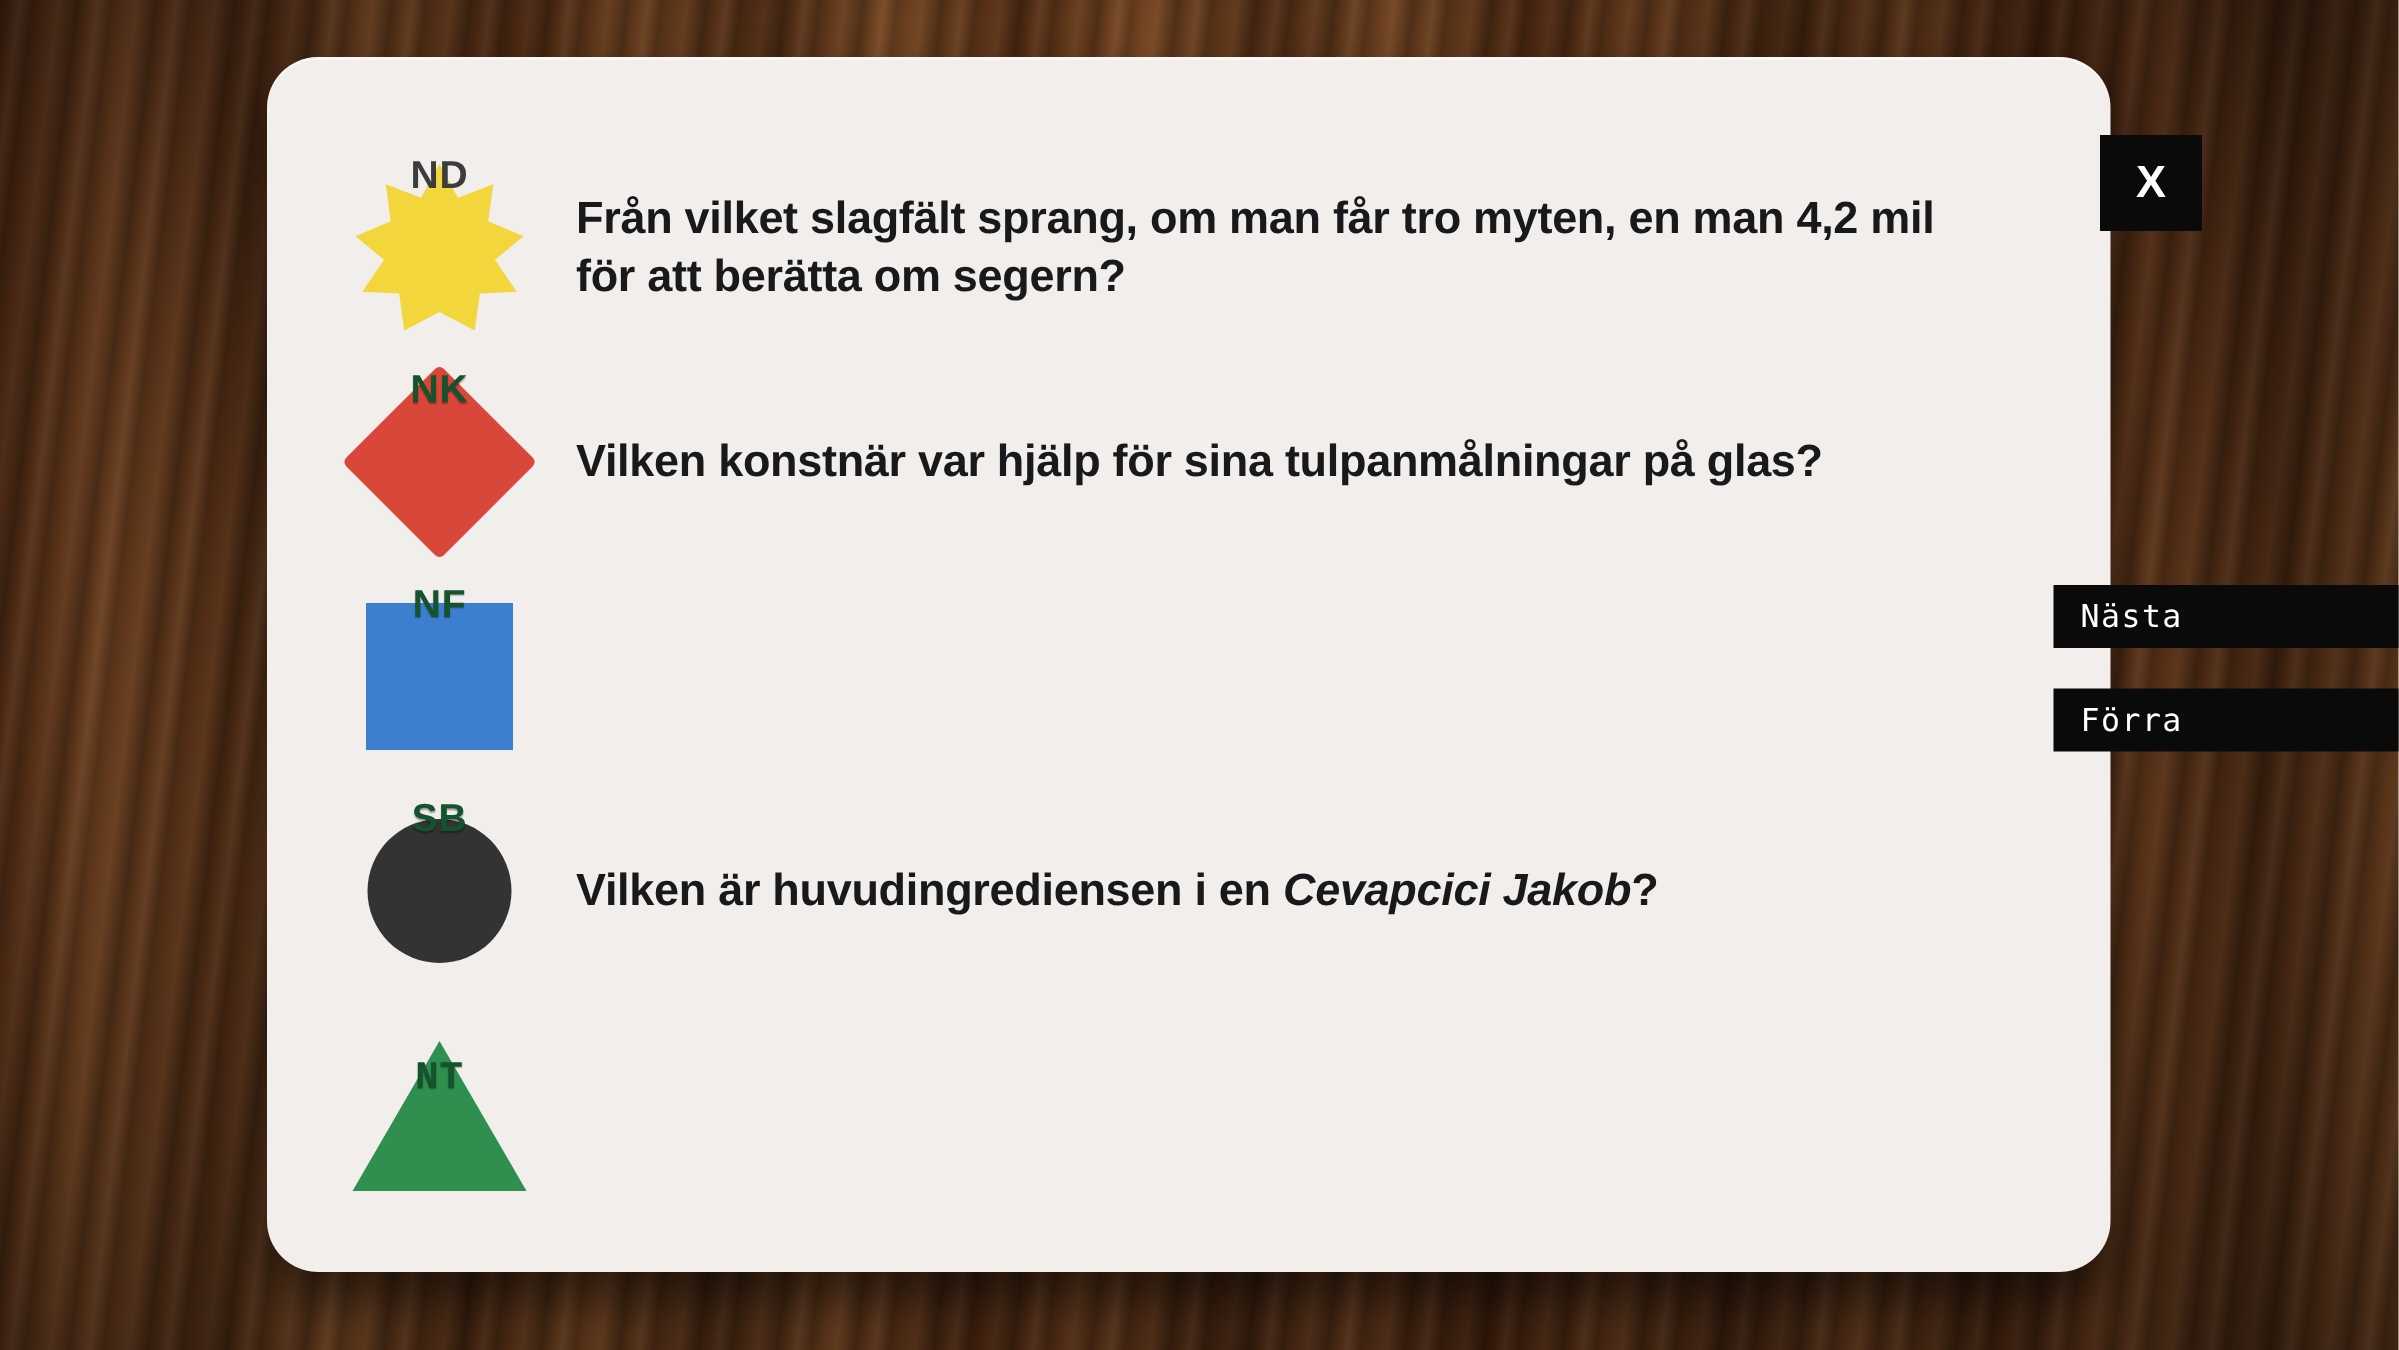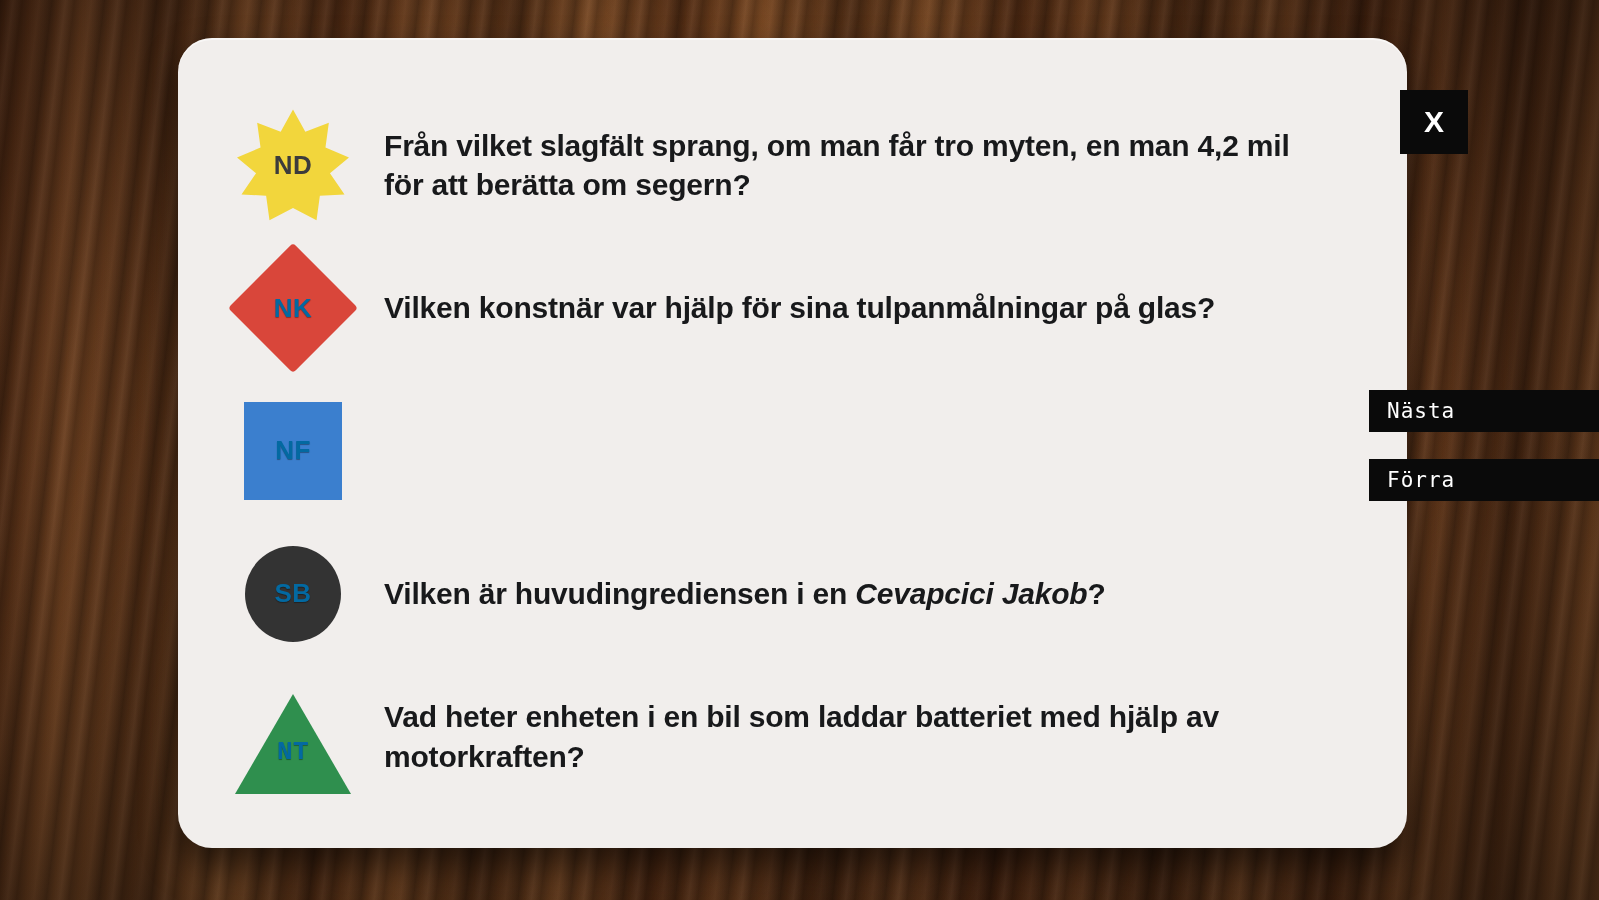--- a/index.html
+++ b/index.html
@@ -71,28 +71,28 @@
     align-items: center;
     height: 160px;
   }
 
   .badge-wrap {
     width: 150px;
     min-width: 150px;
     height: 128px;
     position: relative;
     display: flex;
-    align-items: center;
+    align-items: flex-start;
     justify-content: center;
   }
 
   .badge-label {
     position: relative;
     z-index: 2;
-    color: #0369a1;
+    color: #14532d;
     font-size: 26px;
     font-weight: bold;
     letter-spacing: 0.5px;
     text-shadow: 0 1px 1px rgba(0,0,0,0.35);
   }
   .badge-label.dark { color: #3c3c3c; text-shadow: none; }
 
   .shape {
     position: absolute;
     left: 50%;
@@ -233,21 +233,20 @@
           <span class="badge-label">SB</span>
         </div>
         <div class="q-text"><span>Vilken är huvudingrediensen i en </span><em>Cevapcici Jakob</em><span>?</span></div>
       </div>
 
       <div class="row">
         <div class="badge-wrap tri">
           <div class="shape triangle"></div>
           <span class="badge-label">NT</span>
         </div>
-        <div class="q-text">Vad heter enheten i en bil som laddar batteriet med hjälp av motorkraften?</div>
       </div>
 
     </div>
   </div>
 
   <div class="btn btn-close">X</div>
   <div class="btn btn-nav btn-next">Nästa</div>
   <div class="btn btn-nav btn-prev">Förra</div>
 
 </div>

